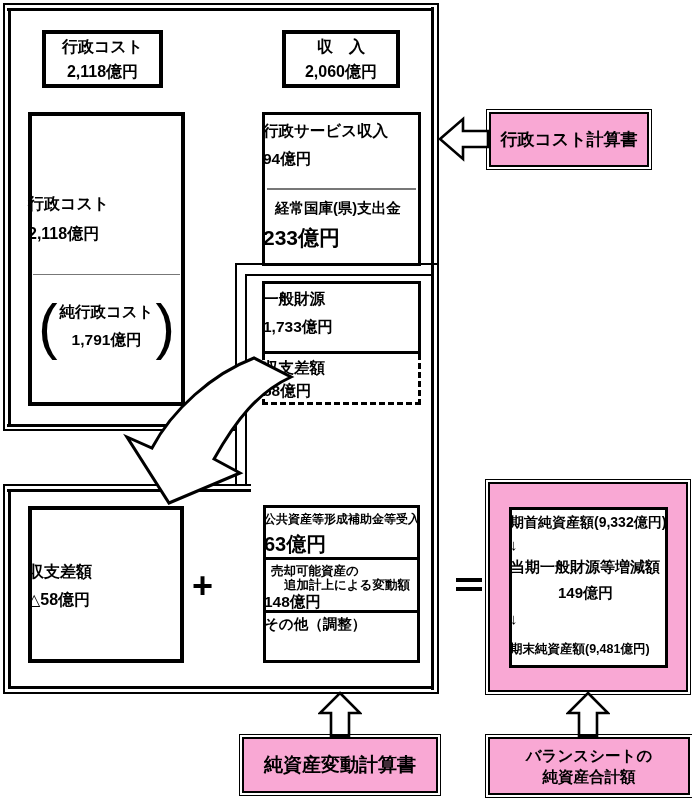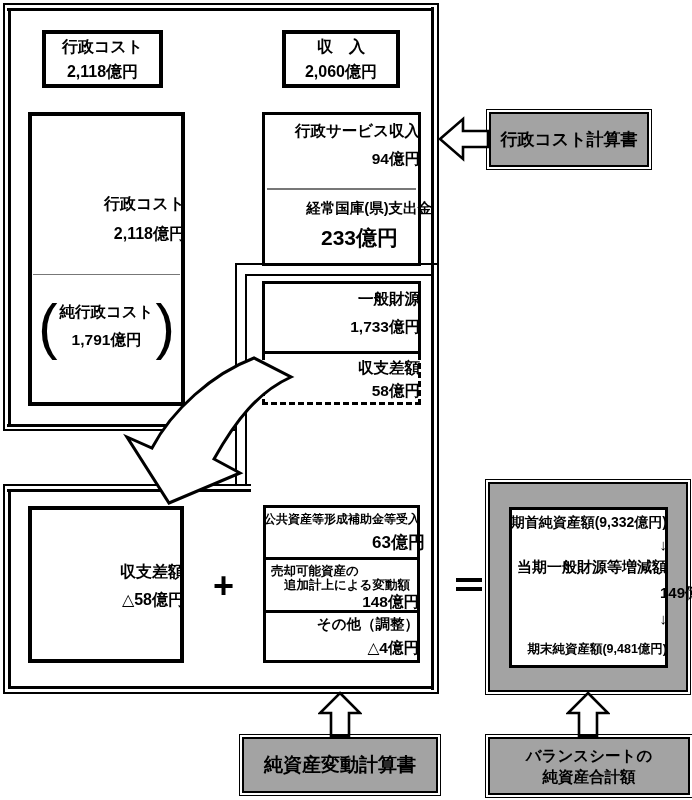--- a/index.html
+++ b/index.html
@@ -3,25 +3,25 @@
 <meta charset="utf-8">
 <style>
   html,body{margin:0;padding:0;background:#fff;}
   #stage{
     position:relative;width:692px;height:800px;background:#fff;
     font-family:"Liberation Sans","DejaVu Sans",sans-serif;
     color:#000;overflow:hidden;
   }
   .line{position:absolute;background:#000;}
   .gline{position:absolute;background:#777;}
-  .txt{position:absolute;font-weight:bold;color:#000;text-align:right;white-space:nowrap;}
+  .txt{position:absolute;font-weight:bold;color:#000;text-align:left;white-space:nowrap;}
   .box-thick{position:absolute;border:4px solid #000;background:#fff;box-sizing:border-box;}
   .box-med{position:absolute;border:3px solid #000;background:#fff;box-sizing:border-box;}
   .box-dash{position:absolute;border:3px dashed #000;border-top:none;background:#fff;box-sizing:border-box;}
-  .box-double{position:absolute;border:2px solid #000;outline:1.5px solid #000;outline-offset:2px;background:#a3a3a3;box-sizing:border-box;}
+  .box-double{position:absolute;border:2px solid #000;outline:1.5px solid #000;outline-offset:2px;background:#f9a8d4;box-sizing:border-box;}
   .center-v{display:flex;flex-direction:column;justify-content:center;align-items:center;}
   .bracket-group{position:absolute;display:flex;align-items:center;justify-content:center;font-weight:bold;}
   .paren{font-size:58px;font-weight:400;line-height:1;transform:scaleY(1.05);}
   .svg-arrow{position:absolute;pointer-events:none;}
 </style>
 </head>
 <body>
 
 <div id="stage">
 
@@ -92,28 +92,27 @@
   </svg>
 
   <div class="box-thick" style="left:28px;top:506px;width:156px;height:157px;"></div>
   <div class="txt" style="left:28px;top:562px;width:156px;font-size:16px;">収支差額</div>
   <div class="txt" style="left:28px;top:590px;width:156px;font-size:16px;">△58億円</div>
 
   <div class="txt" style="left:192px;top:565px;width:42px;font-size:36px;font-weight:bold;">+</div>
 
   <div class="box-med" style="left:263px;top:505px;width:157px;height:158px;"></div>
   <div class="txt" style="left:264px;top:511px;width:155px;font-size:12px;">公共資産等形成補助金等受入</div>
-  <div class="txt" style="left:264px;top:531px;width:155px;font-size:17px;padding-left:6px;">63億円</div>
+  <div class="txt" style="left:264px;top:531px;width:155px;font-size:20px;">63億円</div>
   <div class="line" style="left:266px;top:557px;width:151px;height:3px;"></div>
   <div class="txt" style="left:284px;top:577px;width:135px;font-size:12.5px;text-align:left;">追加計上による変動額</div>
   <div class="txt" style="left:271px;top:563px;width:155px;font-size:12.5px;text-align:left;">売却可能資産の</div>
   <div class="txt" style="left:264px;top:592px;width:155px;font-size:15.5px;">148億円</div>
   <div class="line" style="left:266px;top:610px;width:151px;height:3px;"></div>
   <div class="txt" style="left:264px;top:615px;width:155px;font-size:14.5px;">その他（調整）</div>
-  <div class="txt" style="left:264px;top:638px;width:155px;font-size:15.5px;">△4億円</div>
 
   <div style="position:absolute;left:456px;top:578px;width:26px;height:14px;" aria-label="=">
     <div class="line" style="left:0;top:0;width:26px;height:4px;"></div>
     <div class="line" style="left:0;top:9px;width:26px;height:4px;"></div>
   </div>
 
   <div class="box-double" style="left:488px;top:482px;width:200px;height:210px;"></div>
   <div class="box-med" style="left:509px;top:507px;width:159px;height:161px;"></div>
   <div class="txt" style="left:510px;top:514px;width:157px;font-size:14px;">期首純資産額(9,332億円)</div>
   <div class="txt" style="left:510px;top:536px;width:157px;font-size:15px;">↓</div>

